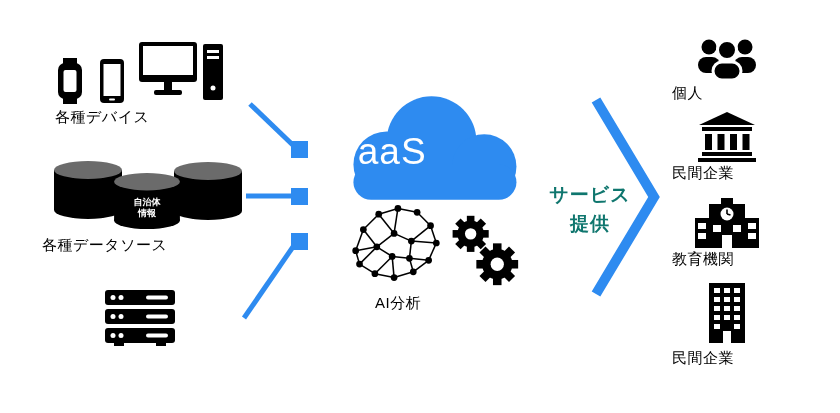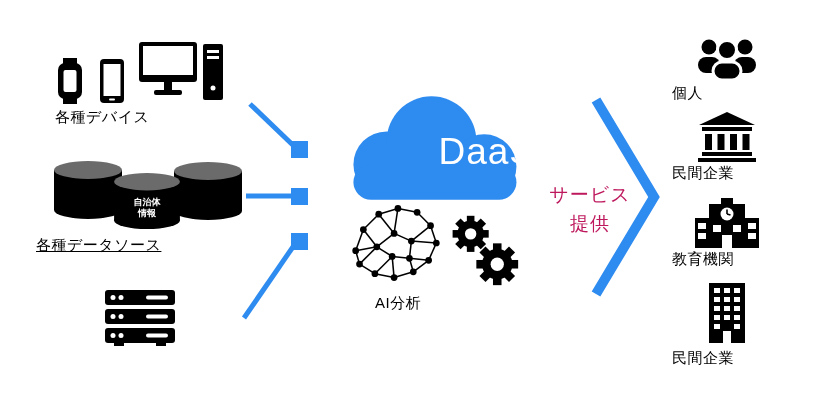--- a/index.html
+++ b/index.html
@@ -8,23 +8,23 @@
   .canvas { position:relative; width:840px; height:413px; background:#ffffff; overflow:hidden; }
   .abs { position:absolute; }
   .grp-label { position:absolute; color:#000; font-size:15px; font-weight:500;
                text-align:left; letter-spacing:.5px; white-space:nowrap; }
   .icons-row { position:absolute; display:flex; align-items:flex-end; gap:14px; }
   .cyl { position:absolute; }
   .cyl svg { display:block; width:100%; height:100%; }
   .cyl-text { position:absolute; left:0; right:0; top:42%; color:#fff;
               font-size:9px; line-height:1.25; font-weight:600; text-align:center; }
   .cloud-text { position:absolute; left:0; width:100%; top:50%; transform:translateY(-38%);
-                text-align:right; color:#fff; font-size:37px; font-weight:500; letter-spacing:1px; }
-  .service-label { position:absolute; text-align:center; font-size:19px; font-weight:400;
-                   color:#be185d; line-height:1.55; letter-spacing:1px; }
+                text-align:left; color:#fff; font-size:37px; font-weight:500; letter-spacing:1px; }
+  .service-label { position:absolute; text-align:center; font-size:19px; font-weight:700;
+                   color:#0f766e; line-height:1.55; letter-spacing:1px; }
   svg { display:block; }
 </style>
 </head>
 <body>
 
 <div class="canvas">
 
   <svg class="abs" style="left:0;top:0;" width="840" height="413" viewBox="0 0 840 413">
     <g stroke="#2E8BF0" stroke-width="5">
       <line x1="250" y1="104" x2="297" y2="149"></line>
@@ -87,21 +87,21 @@
         <rect x="2" y="10" width="68" height="40" fill="#000"></rect>
         <ellipse cx="36" cy="50" rx="34" ry="9" fill="#000"></ellipse>
         <ellipse cx="36" cy="10" rx="34" ry="9" fill="#6b6b6b"></ellipse>
       </svg>
       <div class="cyl-text">
         <div>自治体</div>
         <div>情報</div>
       </div>
     </div>
   </div>
-  <div class="grp-label" style="left:36px;top:236px;width:196px;text-decoration:underline;">各種データソース</div>
+  <div class="grp-label" style="left:42px;top:236px;width:196px;">各種データソース</div>
 
   <svg class="abs" style="left:104px;top:288px;" width="72" height="58" viewBox="0 0 72 58">
     <g fill="#000">
       <rect x="1" y="2" width="70" height="15" rx="3"></rect>
       <rect x="1" y="21" width="70" height="15" rx="3"></rect>
       <rect x="1" y="40" width="70" height="15" rx="3"></rect>
       <rect x="10" y="55" width="10" height="3"></rect>
       <rect x="52" y="55" width="10" height="3"></rect>
     </g>
     <g fill="#fff">

